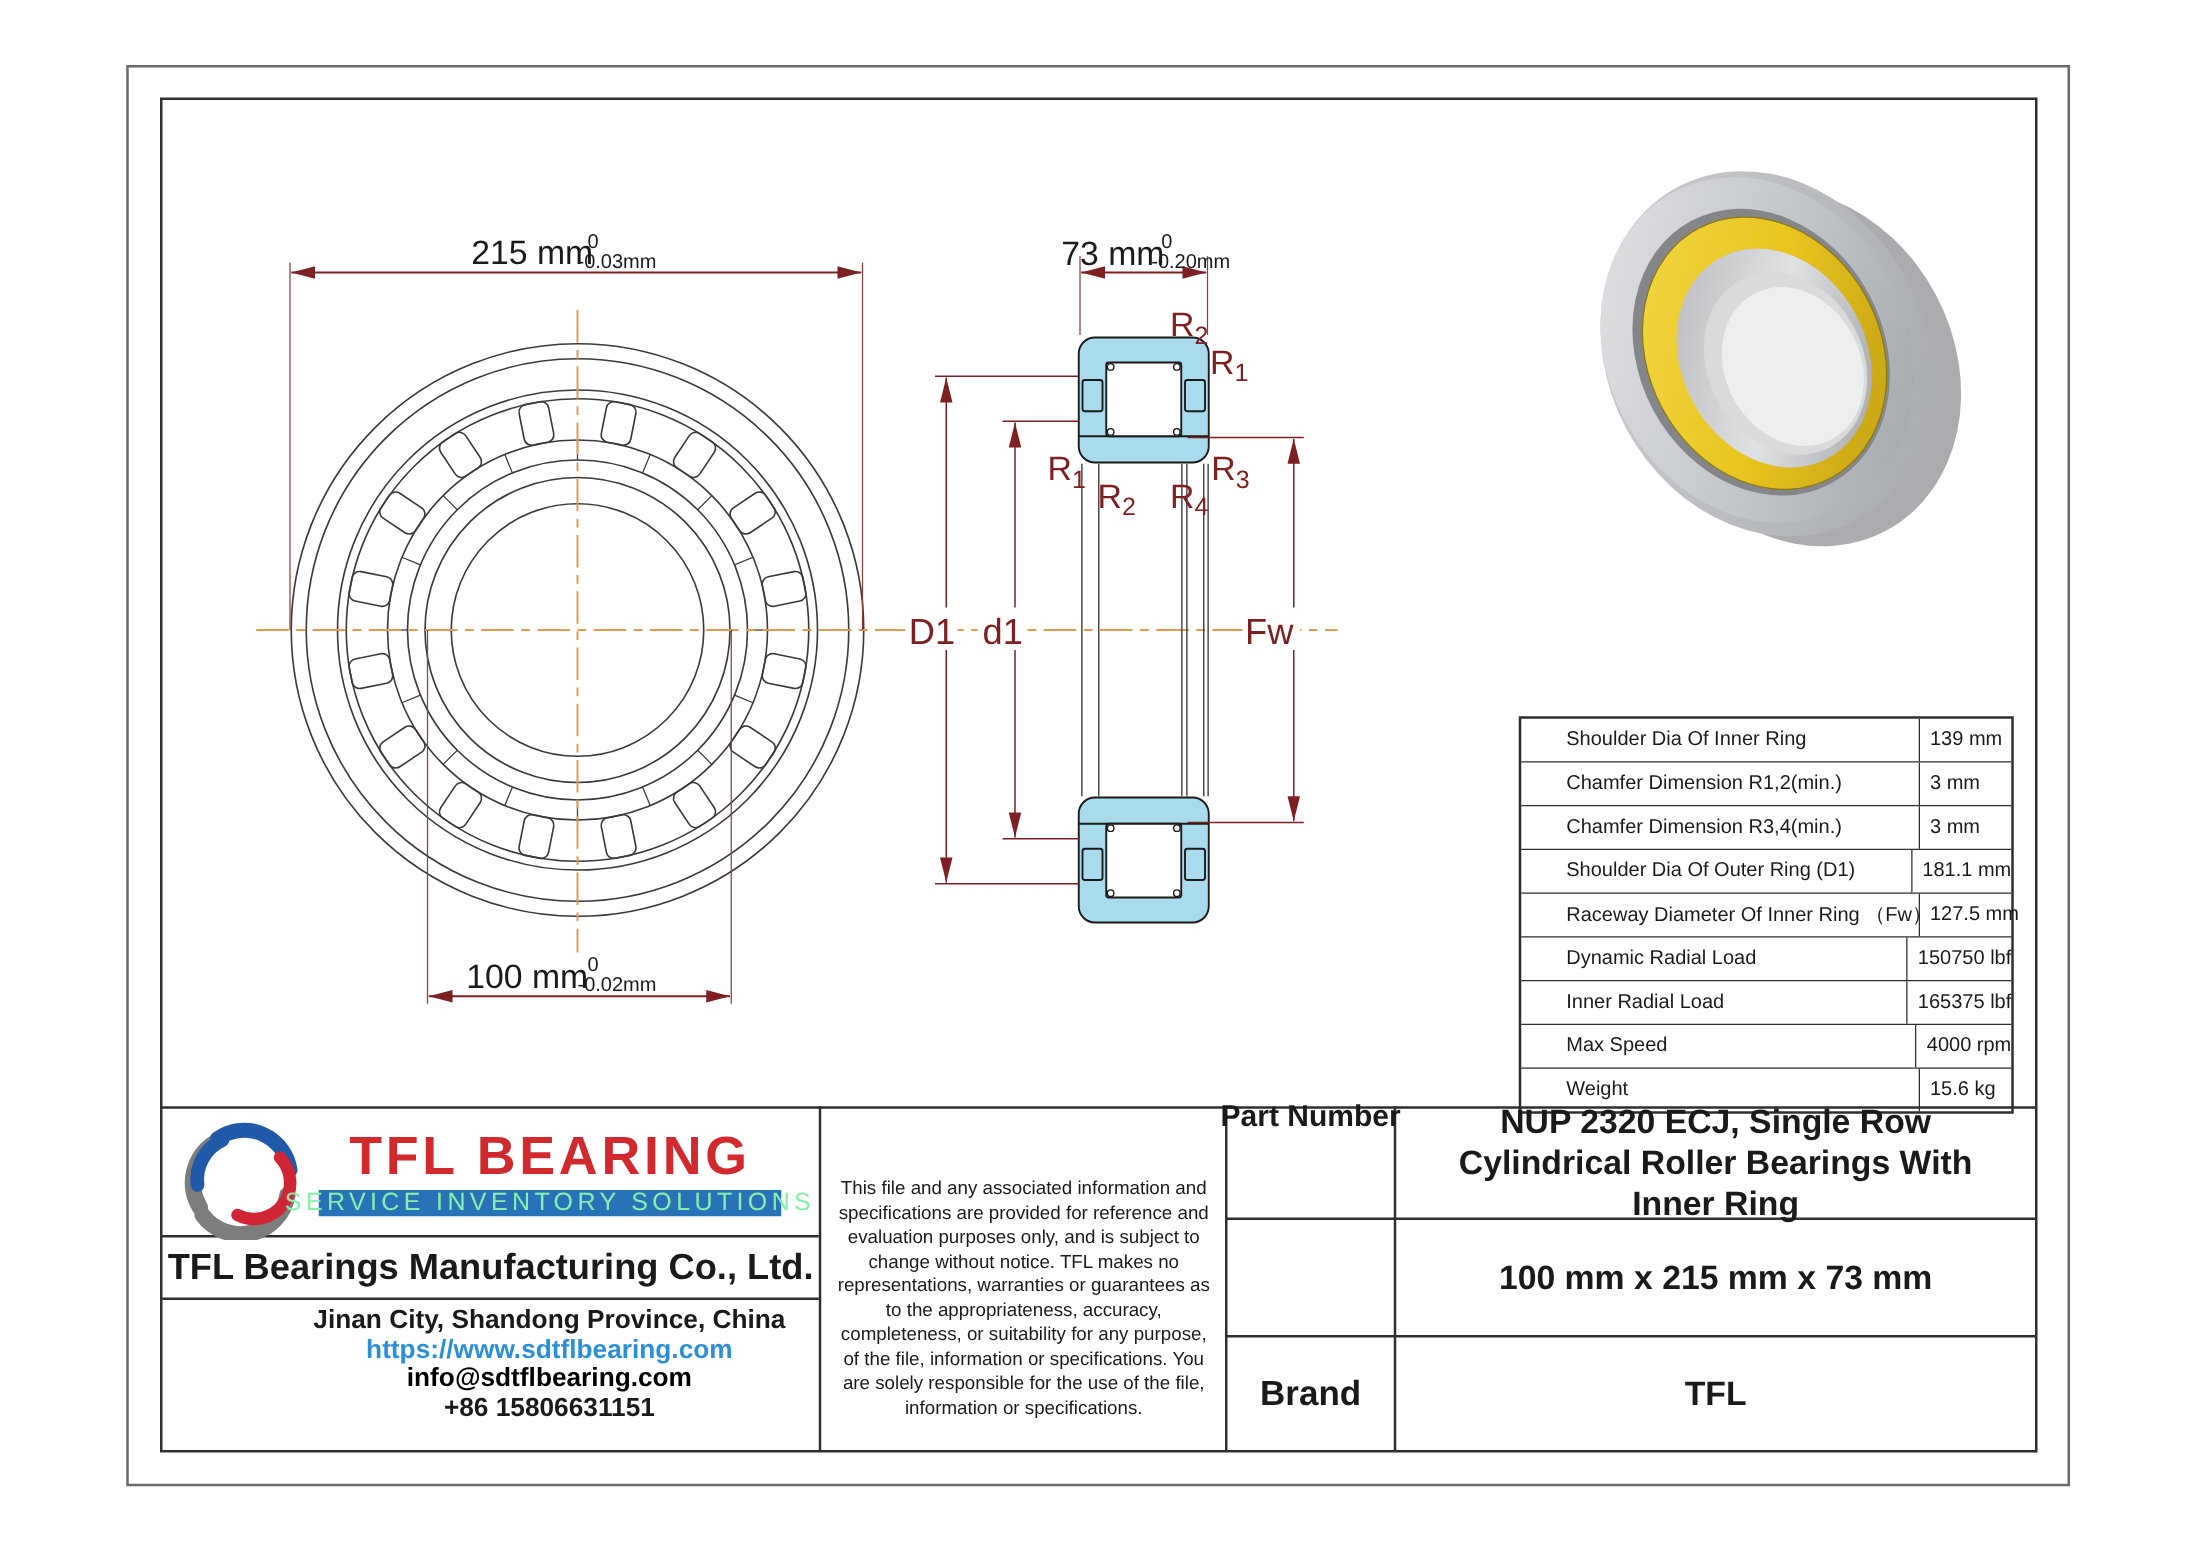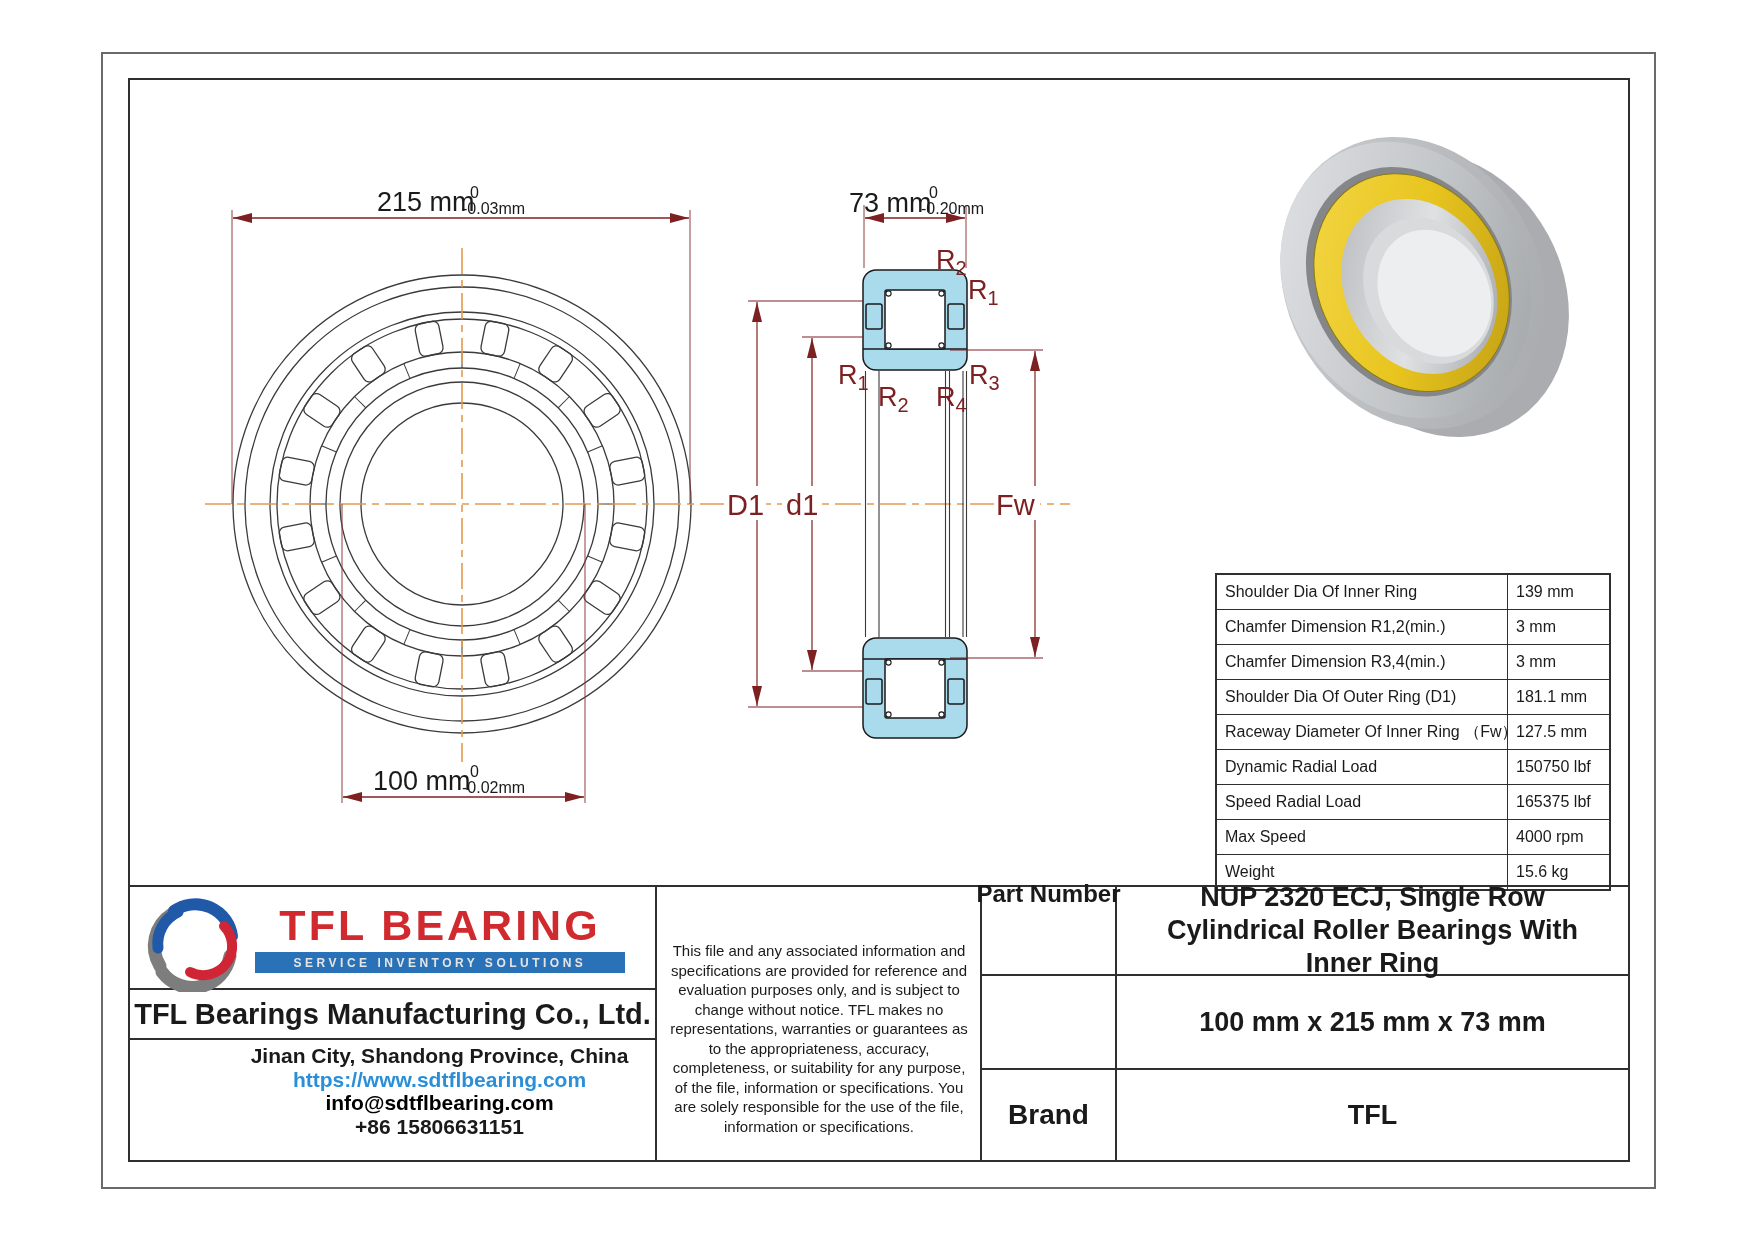--- a/index.html
+++ b/index.html
@@ -4,37 +4,37 @@
 <style>
   html,body{margin:0;padding:0;background:#ffffff;}
   #stage{position:relative;width:1755px;height:1240px;background:#ffffff;overflow:hidden;
          font-family:"Liberation Sans",sans-serif;color:#1a1a1a;}
   .abs{position:absolute;}
   
   .frame-outer{left:101px;top:52px;width:1551px;height:1133px;border:2px solid #6a6a6a;}
   .frame-inner{left:128px;top:78px;width:1498px;height:1080px;border:2px solid #2f2f2f;}
   
   .spec-table{left:1215px;top:573px;width:392px;border:2px solid #2f2f2f;background:#fff;}
-  .spec-row{display:flex;height:34px;border-bottom:1.5px solid #2f2f2f;}
+  .spec-row{display:flex;height:34px;border-bottom:1.5px solid #2f2f2f;padding-left:28px;}
   .spec-row:last-child{border-bottom:none;}
   .spec-label{width:282px;border-right:1.5px solid #2f2f2f;display:flex;align-items:center;
               padding-left:8px;font-size:16px;white-space:nowrap;}
   .spec-value{flex:1;display:flex;align-items:center;padding-left:8px;font-size:16px;white-space:nowrap;}
   
   .tline{background:#2f2f2f;}
   
   .cell{display:flex;align-items:center;justify-content:center;text-align:center;}
   .tb-label{font-size:24px;font-weight:bold;white-space:nowrap;}
   .tb-value{font-size:27px;font-weight:bold;line-height:33px;}
   .company-name{font-size:29px;font-weight:bold;}
   .addr{font-size:21px;font-weight:bold;line-height:23.5px;}
   .disclaimer{font-size:15px;line-height:19.5px;font-weight:500;text-align:center;}
   .logo-title{font-size:43px;font-weight:bold;letter-spacing:3px;white-space:nowrap;text-align:center;}
-  .logo-tagline{display:flex;align-items:center;justify-content:center;font-size:12px;font-weight:bold;
-                letter-spacing:3.5px;color:#e5e5e5;white-space:nowrap;}
+  .logo-tagline{display:flex;align-items:center;justify-content:center;font-size:20px;font-weight:normal;
+                letter-spacing:3.5px;color:#86efac;white-space:nowrap;}
   svg text{font-family:"Liberation Sans",sans-serif;}
 </style>
 </head>
 <body>
 
 <div id="stage">
 
   <div class="abs frame-outer"></div>
   <div class="abs frame-inner"></div>
 
@@ -333,21 +333,21 @@
       </div>
     <div class="spec-row">
         <div class="spec-label">Raceway Diameter Of Inner Ring （Fw）</div>
         <div class="spec-value">127.5 mm</div>
       </div>
     <div class="spec-row">
         <div class="spec-label">Dynamic Radial Load</div>
         <div class="spec-value">150750 lbf</div>
       </div>
     <div class="spec-row">
-        <div class="spec-label">Speed Radial Load</div>
+        <div class="spec-label">Inner Radial Load</div>
         <div class="spec-value">165375 lbf</div>
       </div>
     <div class="spec-row">
         <div class="spec-label">Max Speed</div>
         <div class="spec-value">4000 rpm</div>
       </div>
     <div class="spec-row">
         <div class="spec-label">Weight</div>
         <div class="spec-value">15.6 kg</div>
       </div>

